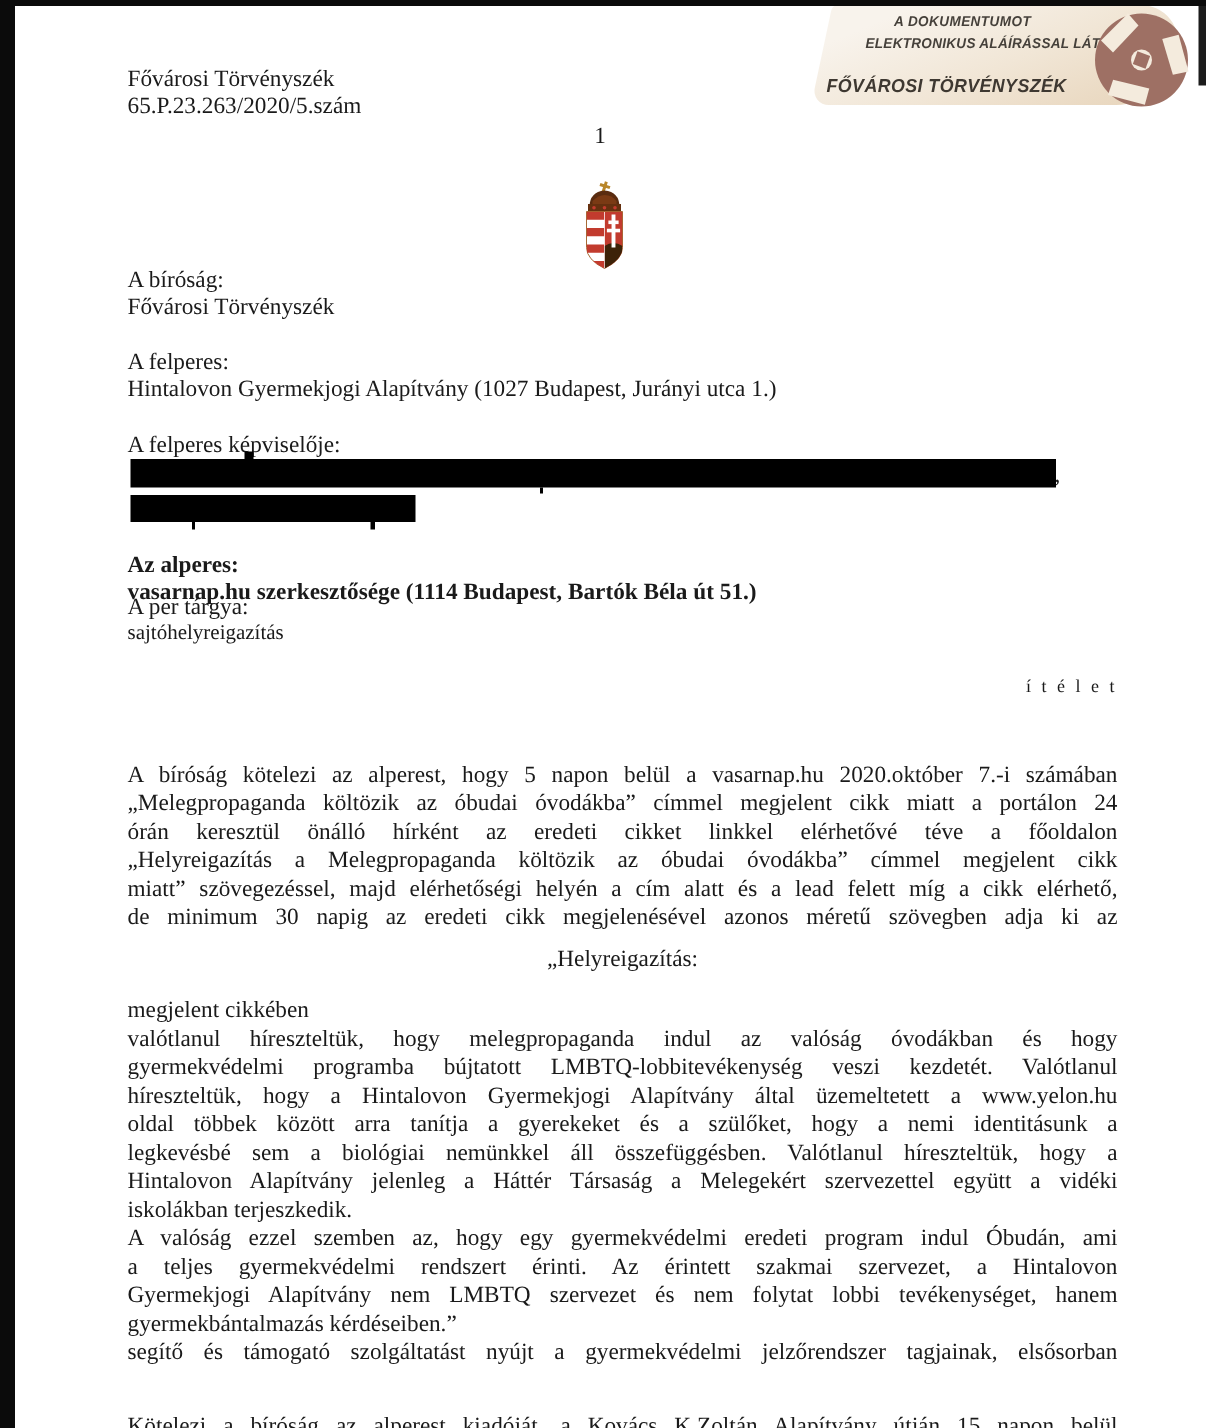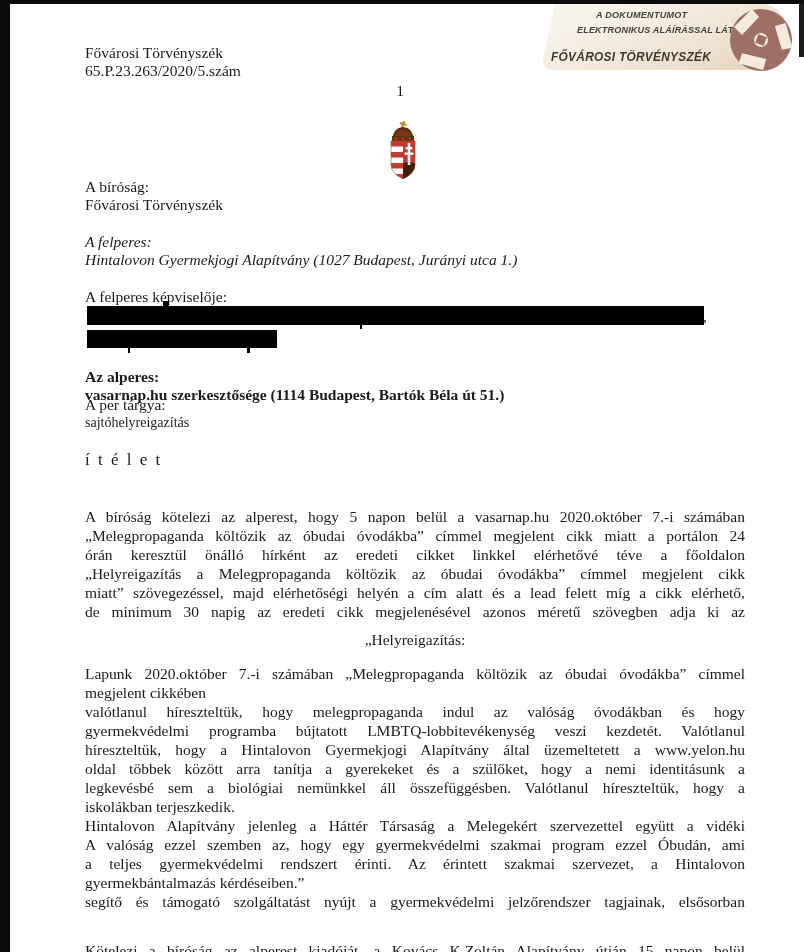--- a/index.html
+++ b/index.html
@@ -37,22 +37,22 @@
   .stamp-l3{left:551px;top:50px;font-size:12.5px;letter-spacing:.3px;font-weight:700;color:#3e3831;}
   .stamp-logo{left:726px;top:5px;z-index:4;}
 
   
   .sec{left:85px;font-size:15.5px;line-height:18px;}
   .subject-val{font-size:14px;line-height:17px;}
   .redbar{background:#000;z-index:6;}
   .remnant{background:#000;z-index:5;}
   .red-comma{left:703px;top:307px;font-size:15.5px;line-height:19px;}
 
-  .verdict-title{left:85px;top:450px;width:660px;text-align:left;
-    font-size:17px;letter-spacing:2px;}
+  .verdict-title{left:85px;top:450px;width:660px;text-align:right;
+    font-size:12px;letter-spacing:2px;}
   .center-title{left:85px;top:631px;width:660px;text-align:center;font-size:15.5px;}
 
   .bodyblock{left:85px;width:660px;font-size:15.5px;}
   .tline{line-height:19px;white-space:normal;}
   .tline.just{text-align:justify;text-align-last:justify;}
   .tline.left{text-align:left;}
   .clipline{left:85px;top:941px;width:660px;font-size:15.5px;line-height:19px;
     text-align:justify;text-align-last:justify;white-space:nowrap;overflow:hidden;}
 </style>
 </head>
@@ -118,21 +118,21 @@
       <rect x="21.6" y="32.5" width="8.8" height="2.4" fill="#ffffff"></rect>
     </g>
   </svg>
 </div>
 
 <div class="abs sec" style="top:178px;">
   <div>A bíróság:</div>
   <div>Fővárosi Törvényszék</div>
 </div>
 
-<div class="abs sec" style="top:233px;font-style:italic;">
+<div class="abs sec" style="top:233px;">
   <div>A felperes:</div>
   <div>Hintalovon Gyermekjogi Alapítvány (1027 Budapest, Jurányi utca 1.)</div>
 </div>
 
 <div class="abs sec" style="top:288px;">
   <div>A felperes képviselője:</div>
 </div>
 
 <div class="abs remnant" style="left:163px;top:301px;width:6px;height:5px;"></div>
 <div class="abs redbar" style="left:87px;top:306px;width:617px;height:19px;"></div>
@@ -159,28 +159,28 @@
     <div class="tline just">„Melegpropaganda költözik az óbudai óvodákba” címmel megjelent cikk miatt a portálon 24</div>
     <div class="tline just">órán keresztül önálló hírként az eredeti cikket linkkel elérhetővé téve a főoldalon</div>
     <div class="tline just">„Helyreigazítás a Melegpropaganda költözik az óbudai óvodákba” címmel megjelent cikk</div>
     <div class="tline just">miatt” szövegezéssel, majd elérhetőségi helyén a cím alatt és a lead felett míg a cikk elérhető,</div>
     <div class="tline just">de minimum 30 napig az eredeti cikk megjelenésével azonos méretű szövegben adja ki az</div>
   </div>
 
 <div class="abs center-title">„Helyreigazítás:</div>
 
 <div class="abs bodyblock" style="top:664px;">
-    <div class="tline just">Lapunk 2020.október 7.-i számában „Melegpropaganda költözik az óbudai óvodákba” címmel</div>
     <div class="tline left">megjelent cikkében</div>
     <div class="tline just">valótlanul híreszteltük, hogy melegpropaganda indul az valóság óvodákban és hogy</div>
     <div class="tline just">gyermekvédelmi programba bújtatott LMBTQ-lobbitevékenység veszi kezdetét. Valótlanul</div>
     <div class="tline just">híreszteltük, hogy a Hintalovon Gyermekjogi Alapítvány által üzemeltetett a www.yelon.hu</div>
     <div class="tline just">oldal többek között arra tanítja a gyerekeket és a szülőket, hogy a nemi identitásunk a</div>
     <div class="tline just">legkevésbé sem a biológiai nemünkkel áll összefüggésben. Valótlanul híreszteltük, hogy a</div>
+    <div class="tline just">Hintalovon Alapítvány jelenleg a Háttér Társaság a Melegekért szervezettel együtt a vidéki</div>
     <div class="tline left">iskolákban terjeszkedik.</div>
-    <div class="tline just">Hintalovon Alapítvány jelenleg a Háttér Társaság a Melegekért szervezettel együtt a vidéki</div>
-    <div class="tline just">A valóság ezzel szemben az, hogy egy gyermekvédelmi szakmai program ezzel Óbudán, ami</div>
+    <div class="tline just">A valóság ezzel szemben az, hogy egy gyermekvédelmi eredeti program indul Óbudán, ami</div>
     <div class="tline just">a teljes gyermekvédelmi rendszert érinti. Az érintett szakmai szervezet, a Hintalovon</div>
+    <div class="tline just">Gyermekjogi Alapítvány nem LMBTQ szervezet és nem folytat lobbi tevékenységet, hanem</div>
     <div class="tline left">gyermekbántalmazás kérdéseiben.”</div>
     <div class="tline just">segítő és támogató szolgáltatást nyújt a gyermekvédelmi jelzőrendszer tagjainak, elsősorban</div>
   </div>
 
 <div class="abs clipline">Kötelezi a bíróság az alperest kiadóját, a Kovács K.Zoltán Alapítvány útján 15 napon belül</div>
 
 </body></html>

